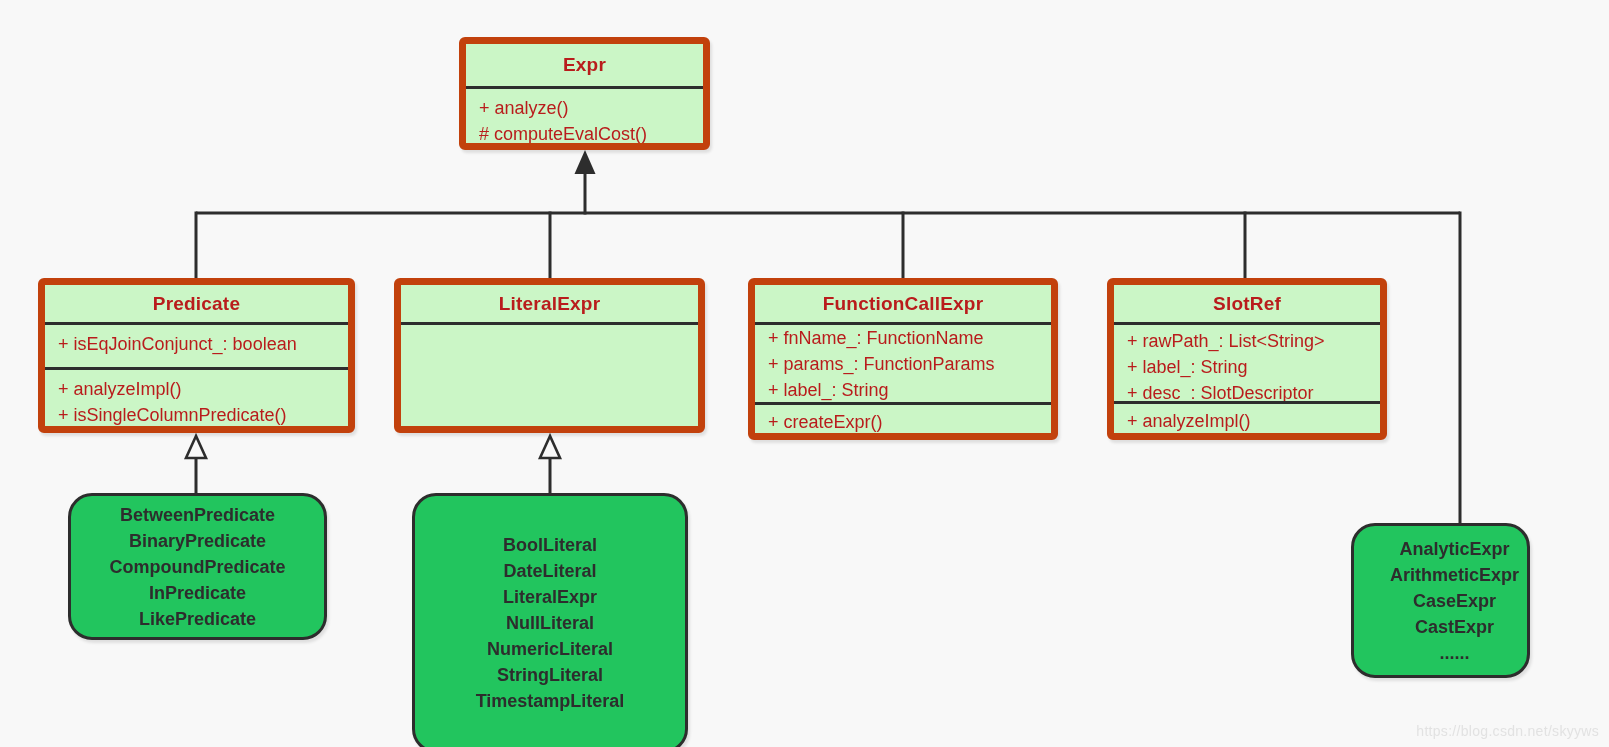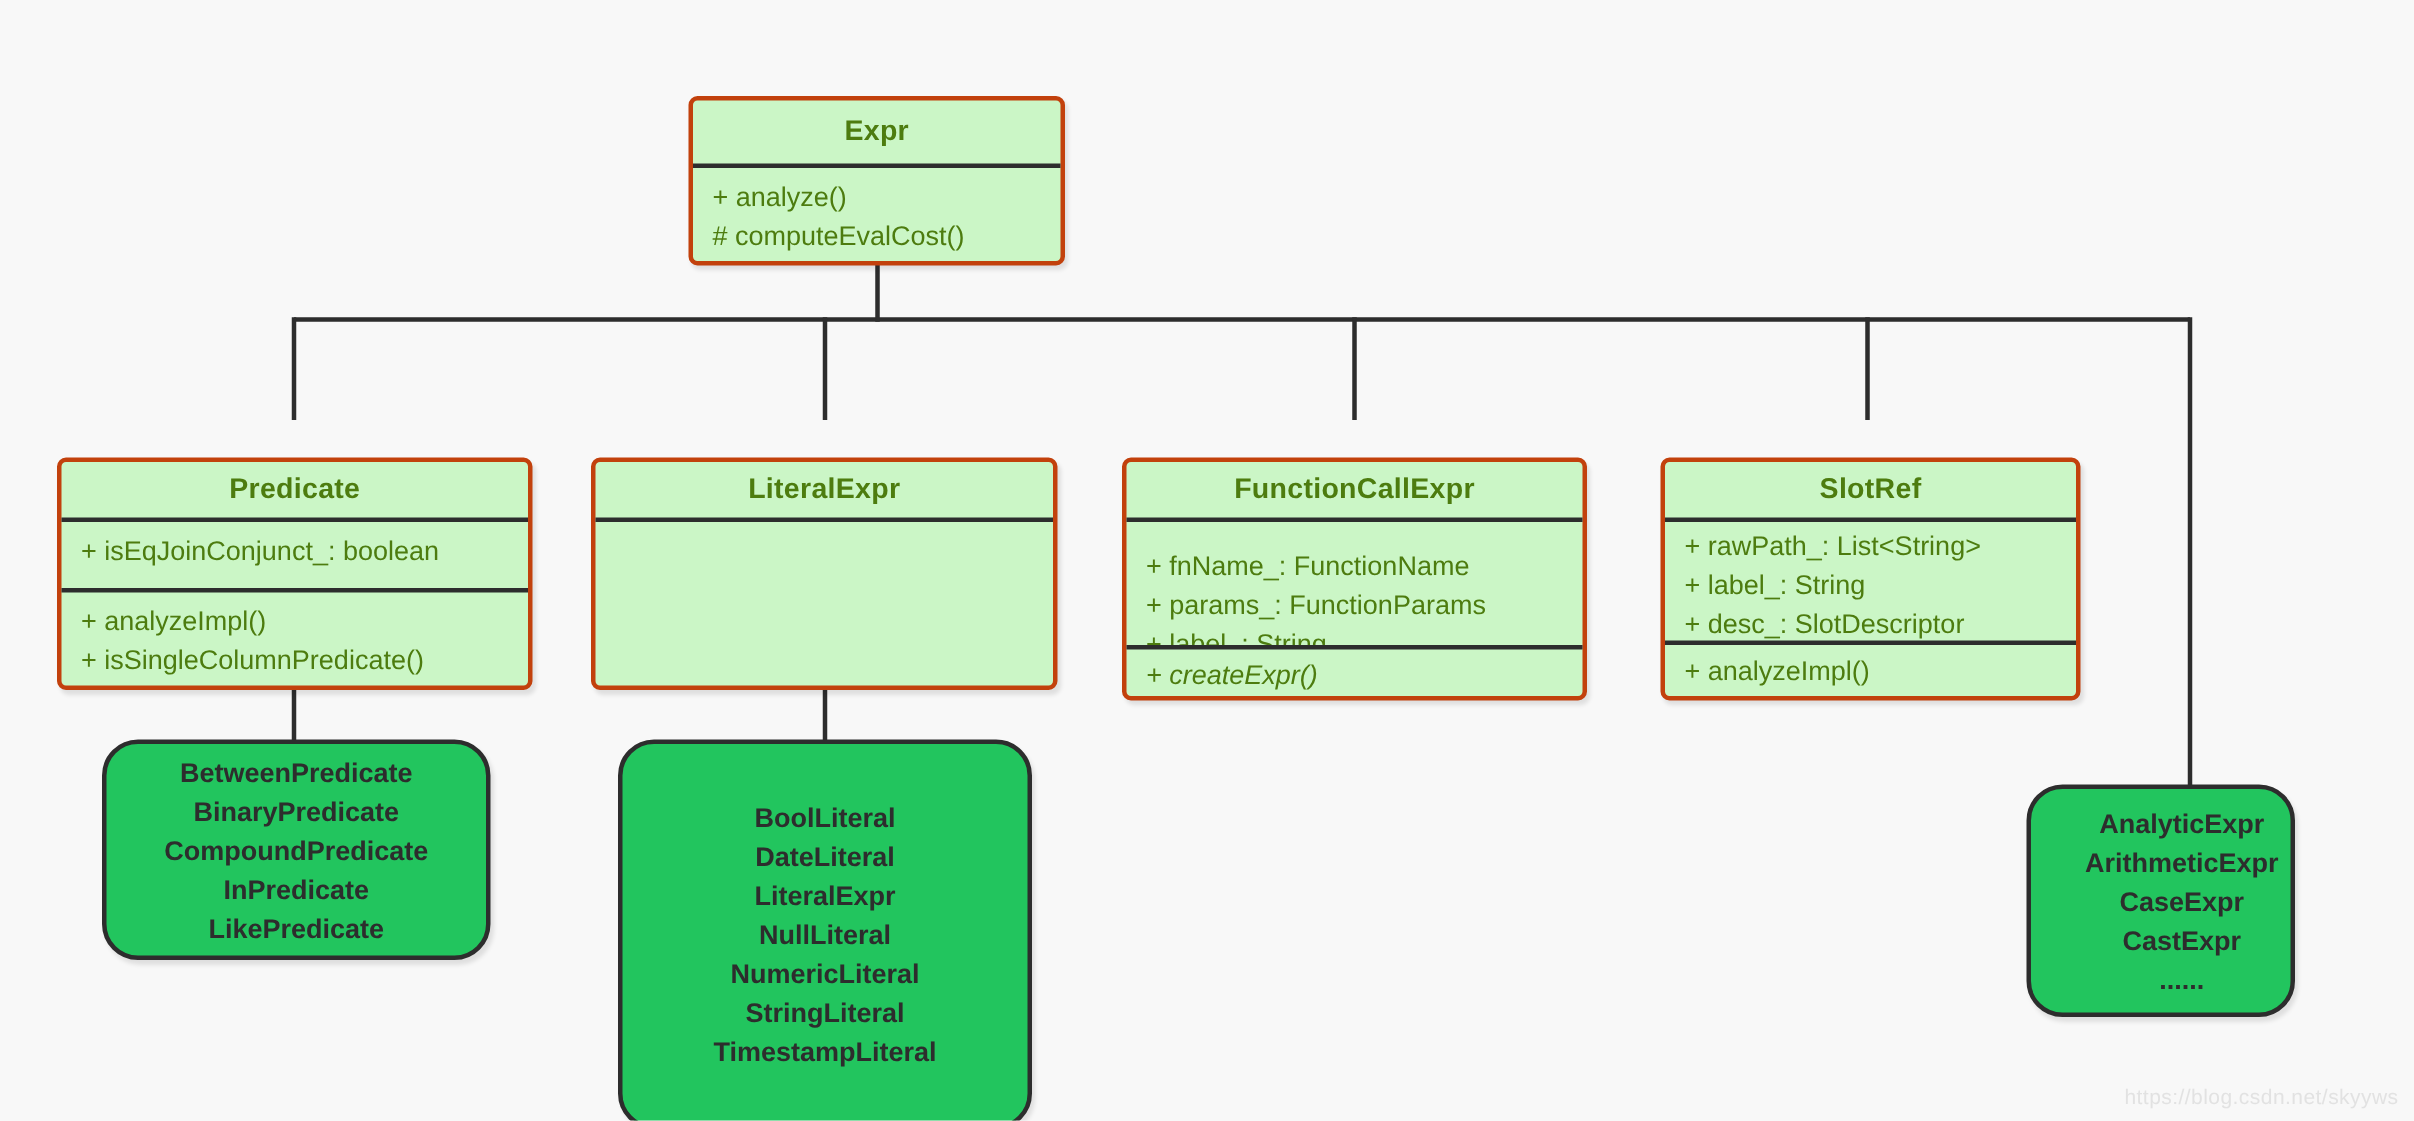--- a/index.html
+++ b/index.html
@@ -7,23 +7,23 @@
   body {
     font-family: "Liberation Sans", "DejaVu Sans", sans-serif;
     background:#f8f8f8;
   }
   .canvas {
     position:relative; width:1609px; height:747px;
     background:#f8f8f8; overflow:hidden;
   }
   svg.wires { position:absolute; left:0; top:0; width:1609px; height:747px; }
   .cls {
-    position:absolute; background:#cbf6c6; border:3px solid #c2410c;
+    position:absolute; background:#cbf6c6; border:7px solid #c2410c;
     border-radius:6px; display:flex; flex-direction:column;
-    color:#4d7c0f; box-shadow:2px 3px 3px rgba(0,0,0,0.10);margin-top:27px;
+    color:#b91c1c; box-shadow:2px 3px 3px rgba(0,0,0,0.10);
   }
   .cls-title {
     flex:0 0 auto; display:flex; align-items:center; justify-content:center;
     font-weight:bold; font-size:19px; letter-spacing:0.2px;
   }
   .comp {
     border-top:3px solid #2d2d2d; padding:6px 8px 0 13px;
     font-size:18px; line-height:26px; white-space:nowrap; overflow:hidden;
   }
   .comp.fill { flex:1 1 auto; }
@@ -83,26 +83,26 @@
     </div>
   </div>
 
   <div class="cls" style="left:394px; top:278px; width:311px; height:155px;">
     <div class="cls-title" style="height:37px;">LiteralExpr</div>
     <div class="comp" style="height:50px;"></div>
   </div>
 
   <div class="cls" style="left:748px; top:278px; width:310px; height:162px;">
     <div class="cls-title" style="height:37px;">FunctionCallExpr</div>
-    <div class="comp" style="height:85px; padding-top:16px;">
+    <div class="comp" style="height:85px; padding-top:0;">
       <div>+ fnName_: FunctionName</div>
       <div>+ params_: FunctionParams</div>
       <div>+ label_: String</div>
     </div>
-    <div class="comp fill" style="padding-top:4px;font-style:italic;">
+    <div class="comp fill" style="padding-top:4px;">
       <div>+ createExpr()</div>
     </div>
   </div>
 
   <div class="cls" style="left:1107px; top:278px; width:280px; height:162px;">
     <div class="cls-title" style="height:37px;">SlotRef</div>
     <div class="comp" style="height:82px; padding-top:3px;">
       <div>+ rawPath_: List&lt;String&gt;</div>
       <div>+ label_: String</div>
       <div>+ desc_: SlotDescriptor</div>

